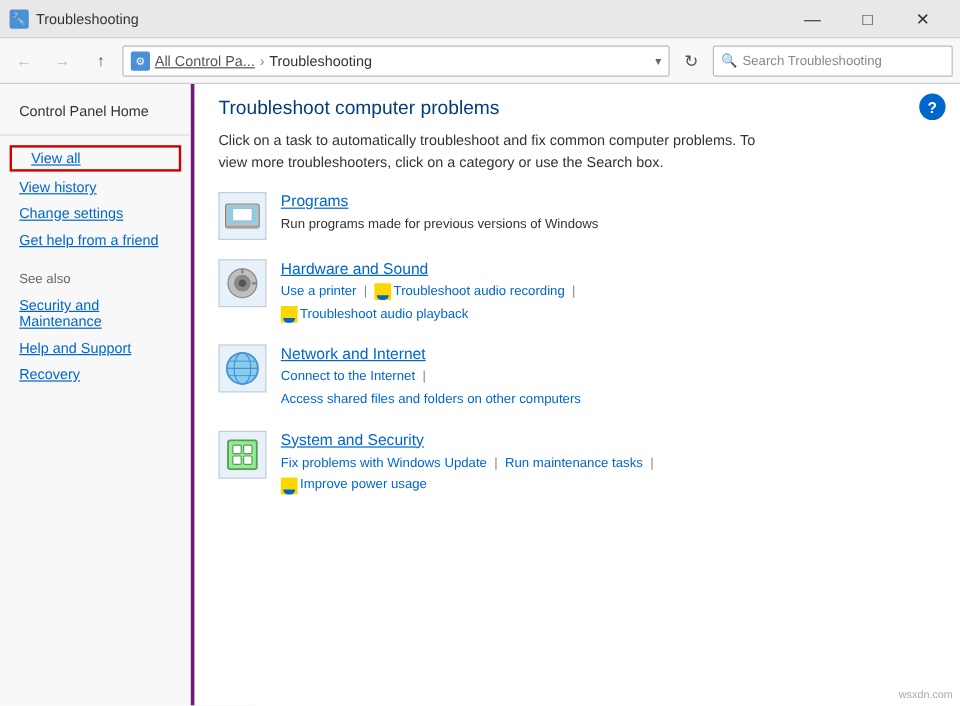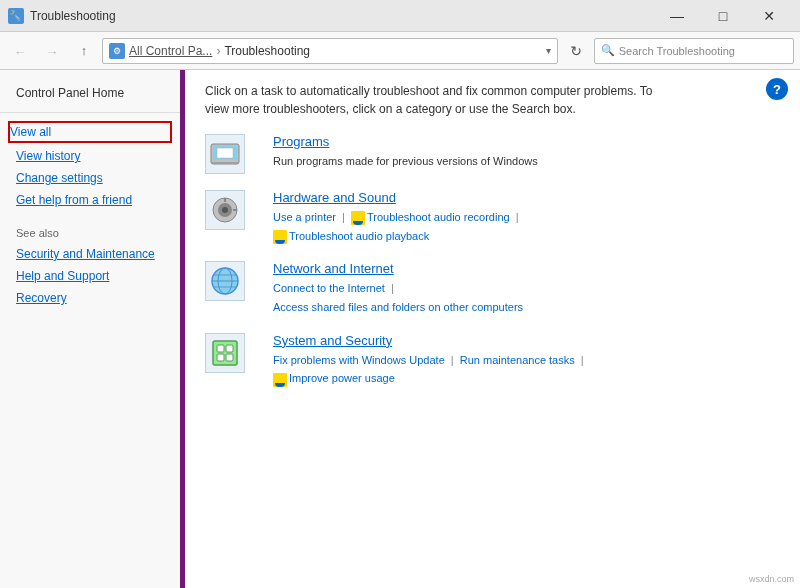--- a/index.html
+++ b/index.html
@@ -85,37 +85,38 @@
 
     
     .main-window {
       display: flex;
       height: calc(588px - 32px - 38px);
       background: white;
     }
 
     
     .sidebar {
-      width: 185px;
+      width: 162px;
       background: #f8f8f8;
-      border-right: 5px solid #701a75;
+      border-right: 3px solid #701a75;
       padding: 12px 0;
     }
     .sidebar-item {
       padding: 4px 16px;
       font-size: 12px;
       cursor: pointer;
       color: #333;
     }
     .sidebar-item.link { color: #0066cc; text-decoration: underline; }
     .sidebar-item.highlighted {
       border: 2px solid #cc0000;
       color: #0066cc;
+      text-decoration: underline;
       margin: 2px 8px;
-      padding: 2px 0;
+      padding: 2px 16px;
     }
     .sidebar-section-title {
       padding: 16px 16px 4px 16px;
       font-size: 11px;
       color: #666;
     }
     .sidebar-divider {
       height: 1px;
       background: #ddd;
       margin: 8px 0;
@@ -164,21 +165,21 @@
       gap: 12px;
     }
     .category-icon {
       width: 40px; height: 40px;
       flex-shrink: 0;
       display: flex; align-items: center; justify-content: center;
       background: #e8f0f8;
       border: 1px solid #c0d0e0;
     }
     .category-icon svg { width: 32px; height: 32px; }
-    .category-content { flex: 1; margin-left: 16px; }
+    .category-content { flex: 1; }
     .category-title {
       font-size: 13px;
       color: #0066cc;
       text-decoration: underline;
       cursor: pointer;
       margin-bottom: 3px;
     }
     .category-links {
       font-size: 11px;
       color: #333;
@@ -263,20 +264,21 @@
 
     <div class="sidebar-section-title">See also</div>
     <div class="sidebar-item link">Security and Maintenance</div>
     <div class="sidebar-item link">Help and Support</div>
     <div class="sidebar-item link">Recovery</div>
   </div>
 
   <div class="content">
     <button class="help-btn">?</button>
 
+    <h1 class="page-title">Troubleshoot computer problems</h1>
     <p class="page-description">Click on a task to automatically troubleshoot and fix common computer problems. To view more troubleshooters, click on a category or use the Search box.</p>
 
     <div class="category-item">
       <div class="category-icon">
         <svg viewBox="0 0 32 32" xmlns="http://www.w3.org/2000/svg">
           <rect x="2" y="6" width="28" height="20" rx="2" fill="#c0c0c0" stroke="#888" stroke-width="1"></rect>
           <rect x="4" y="8" width="24" height="14" fill="#87CEEB"></rect>
           <rect x="8" y="10" width="16" height="10" fill="white" stroke="#aaa" stroke-width="0.5"></rect>
           <rect x="2" y="24" width="28" height="2" fill="#a0a0a0"></rect>
         </svg>

